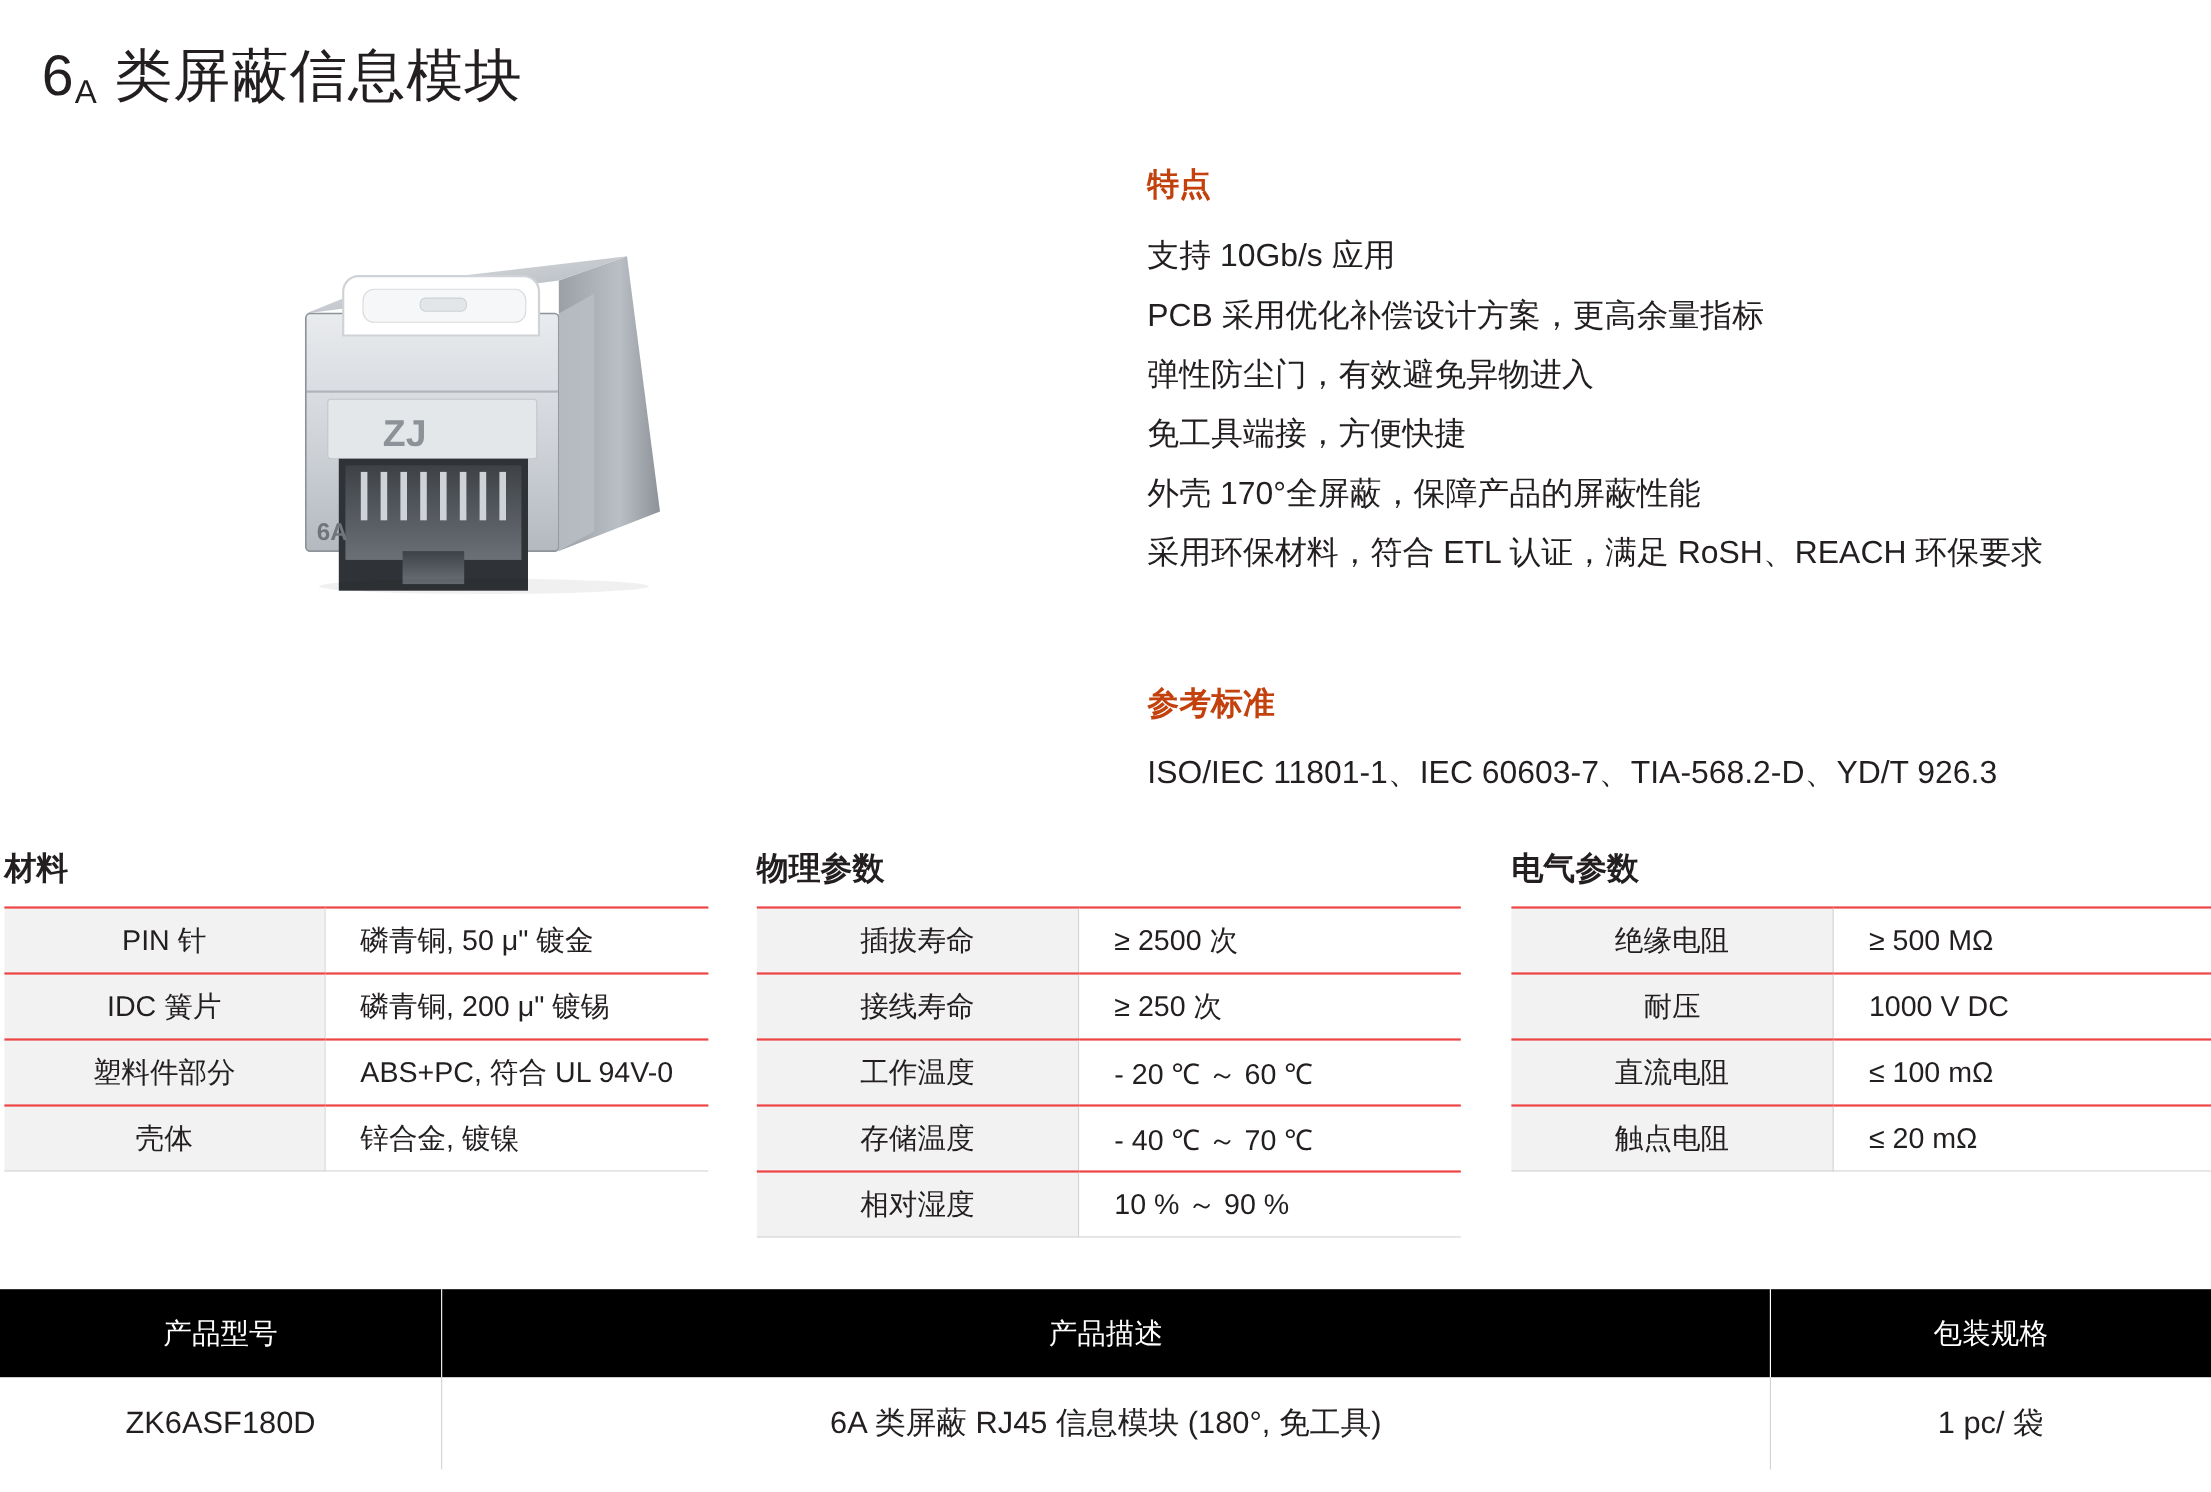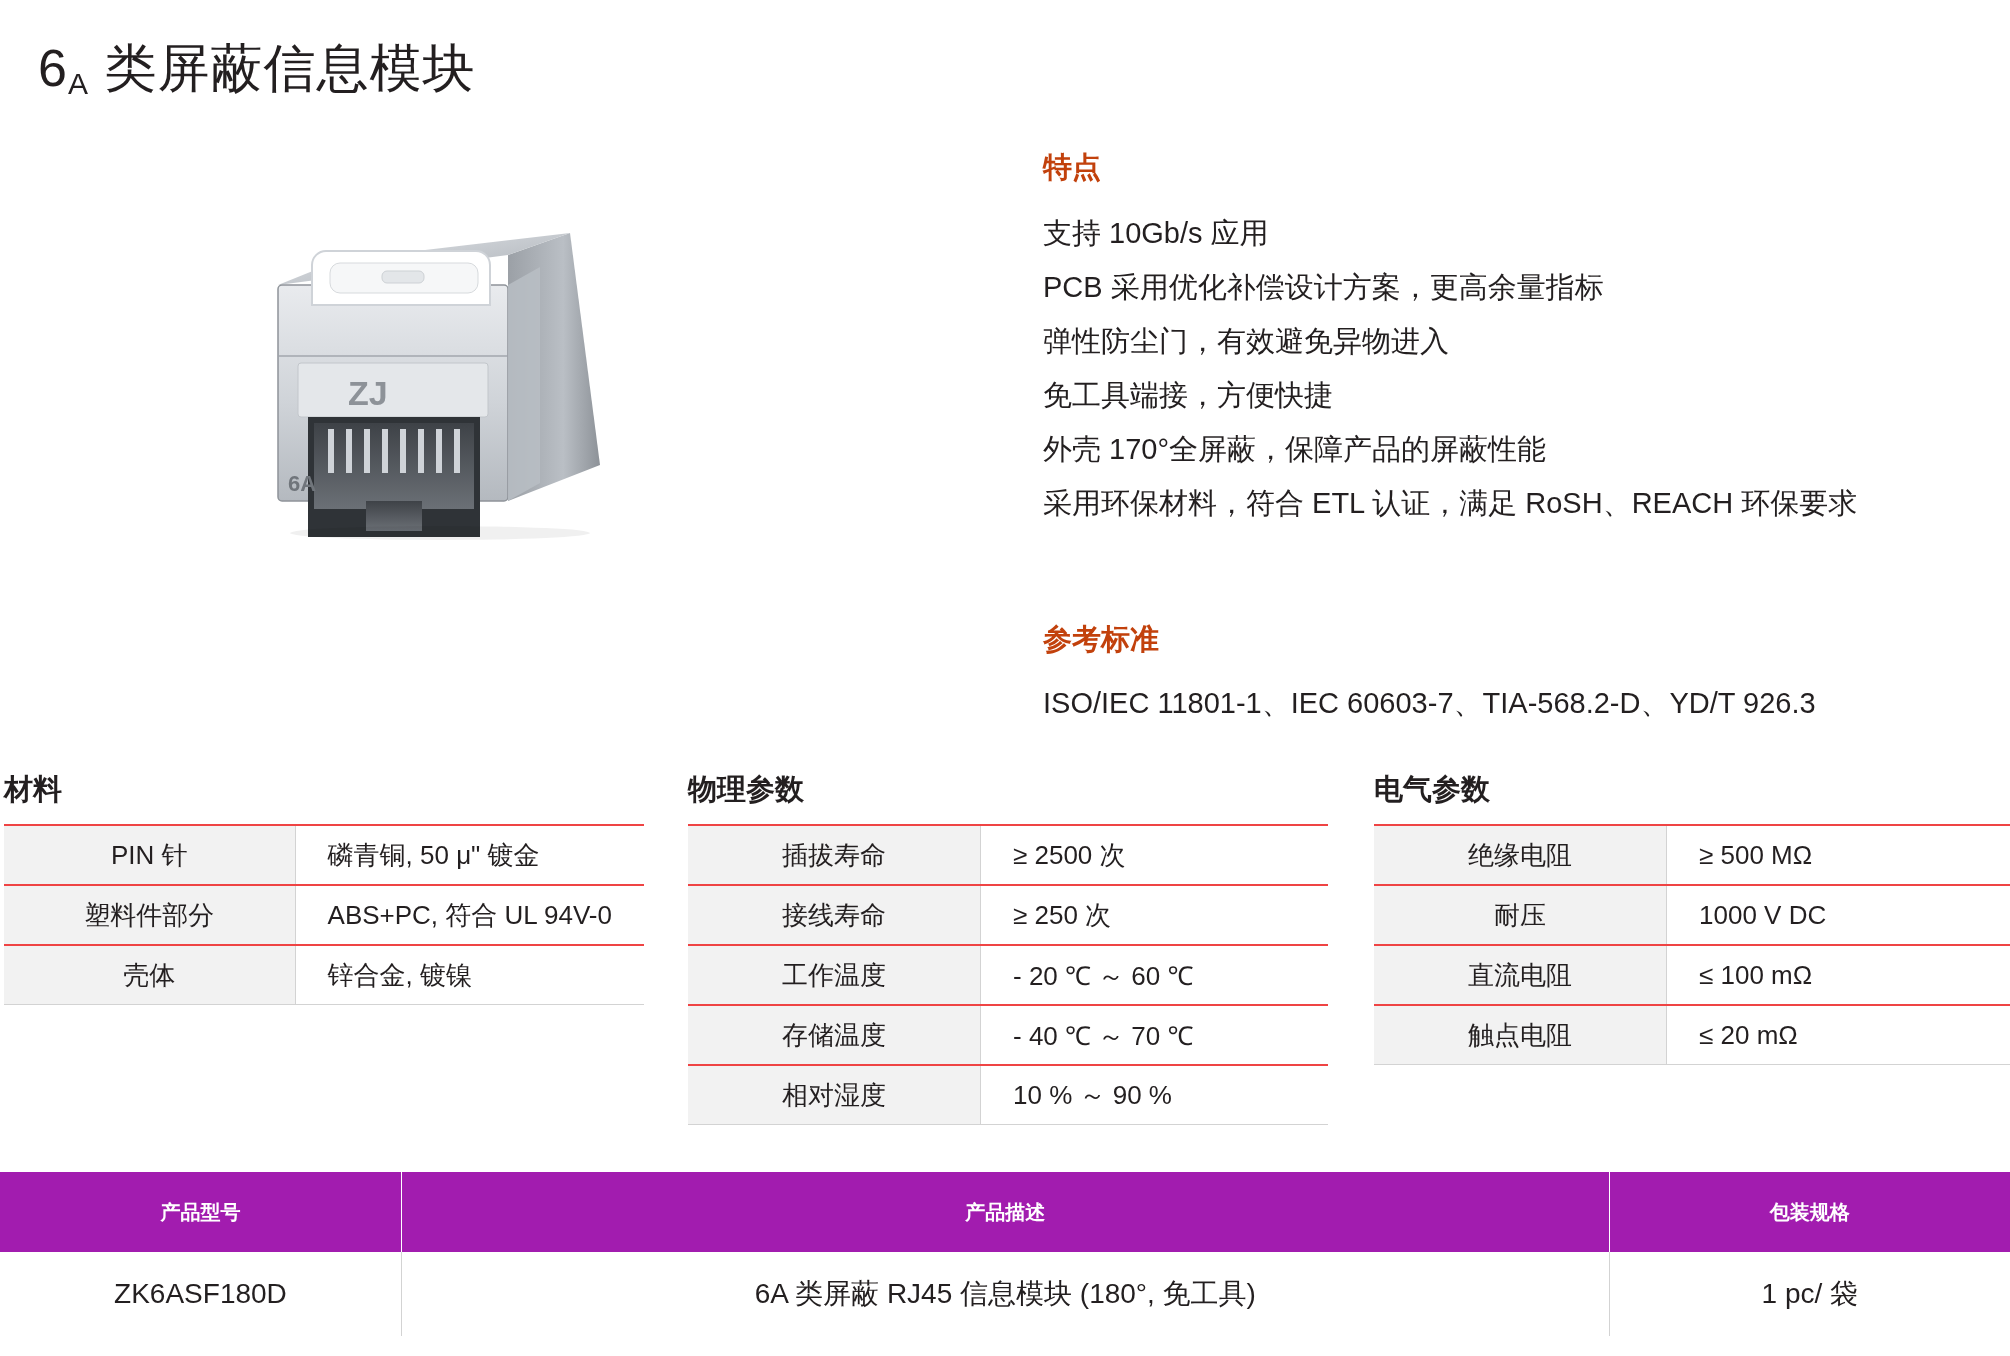--- a/index.html
+++ b/index.html
@@ -124,25 +124,25 @@
   
   .order-table {
     position: absolute;
     left: 0px;
     top: 1172px;
     width: 2010px;
     border-collapse: collapse;
     font-size: 28px;
   }
   .order-table th {
-    background: #a21caf;
+    background: #000000;
     color: #ffffff;
-    font-weight: bold;
+    font-weight: normal;
     height: 78px;
-    font-size: 20px;
+    font-size: 26px;
     border-right: 1px solid #ffffff;
   }
   .order-table th:last-child { border-right: none; }
   .order-table td {
     height: 82px;
     text-align: center;
     border-right: 1px solid #d3d3d3;
     color: #231f20;
   }
   .order-table td:last-child { border-right: none; }
@@ -240,20 +240,24 @@
 
   <div class="spec-group" id="grp-material">
     <div class="grp-title">材料</div>
     <table class="spec">
       <tbody>
         <tr>
           <td class="k">PIN 针</td>
           <td class="v">磷青铜, 50 μ" 镀金</td>
         </tr>
         <tr>
+          <td class="k">IDC 簧片</td>
+          <td class="v">磷青铜, 200 μ" 镀锡</td>
+        </tr>
+        <tr>
           <td class="k">塑料件部分</td>
           <td class="v">ABS+PC, 符合 UL 94V-0</td>
         </tr>
         <tr>
           <td class="k">壳体</td>
           <td class="v">锌合金, 镀镍</td>
         </tr>
       </tbody>
     </table>
   </div>

